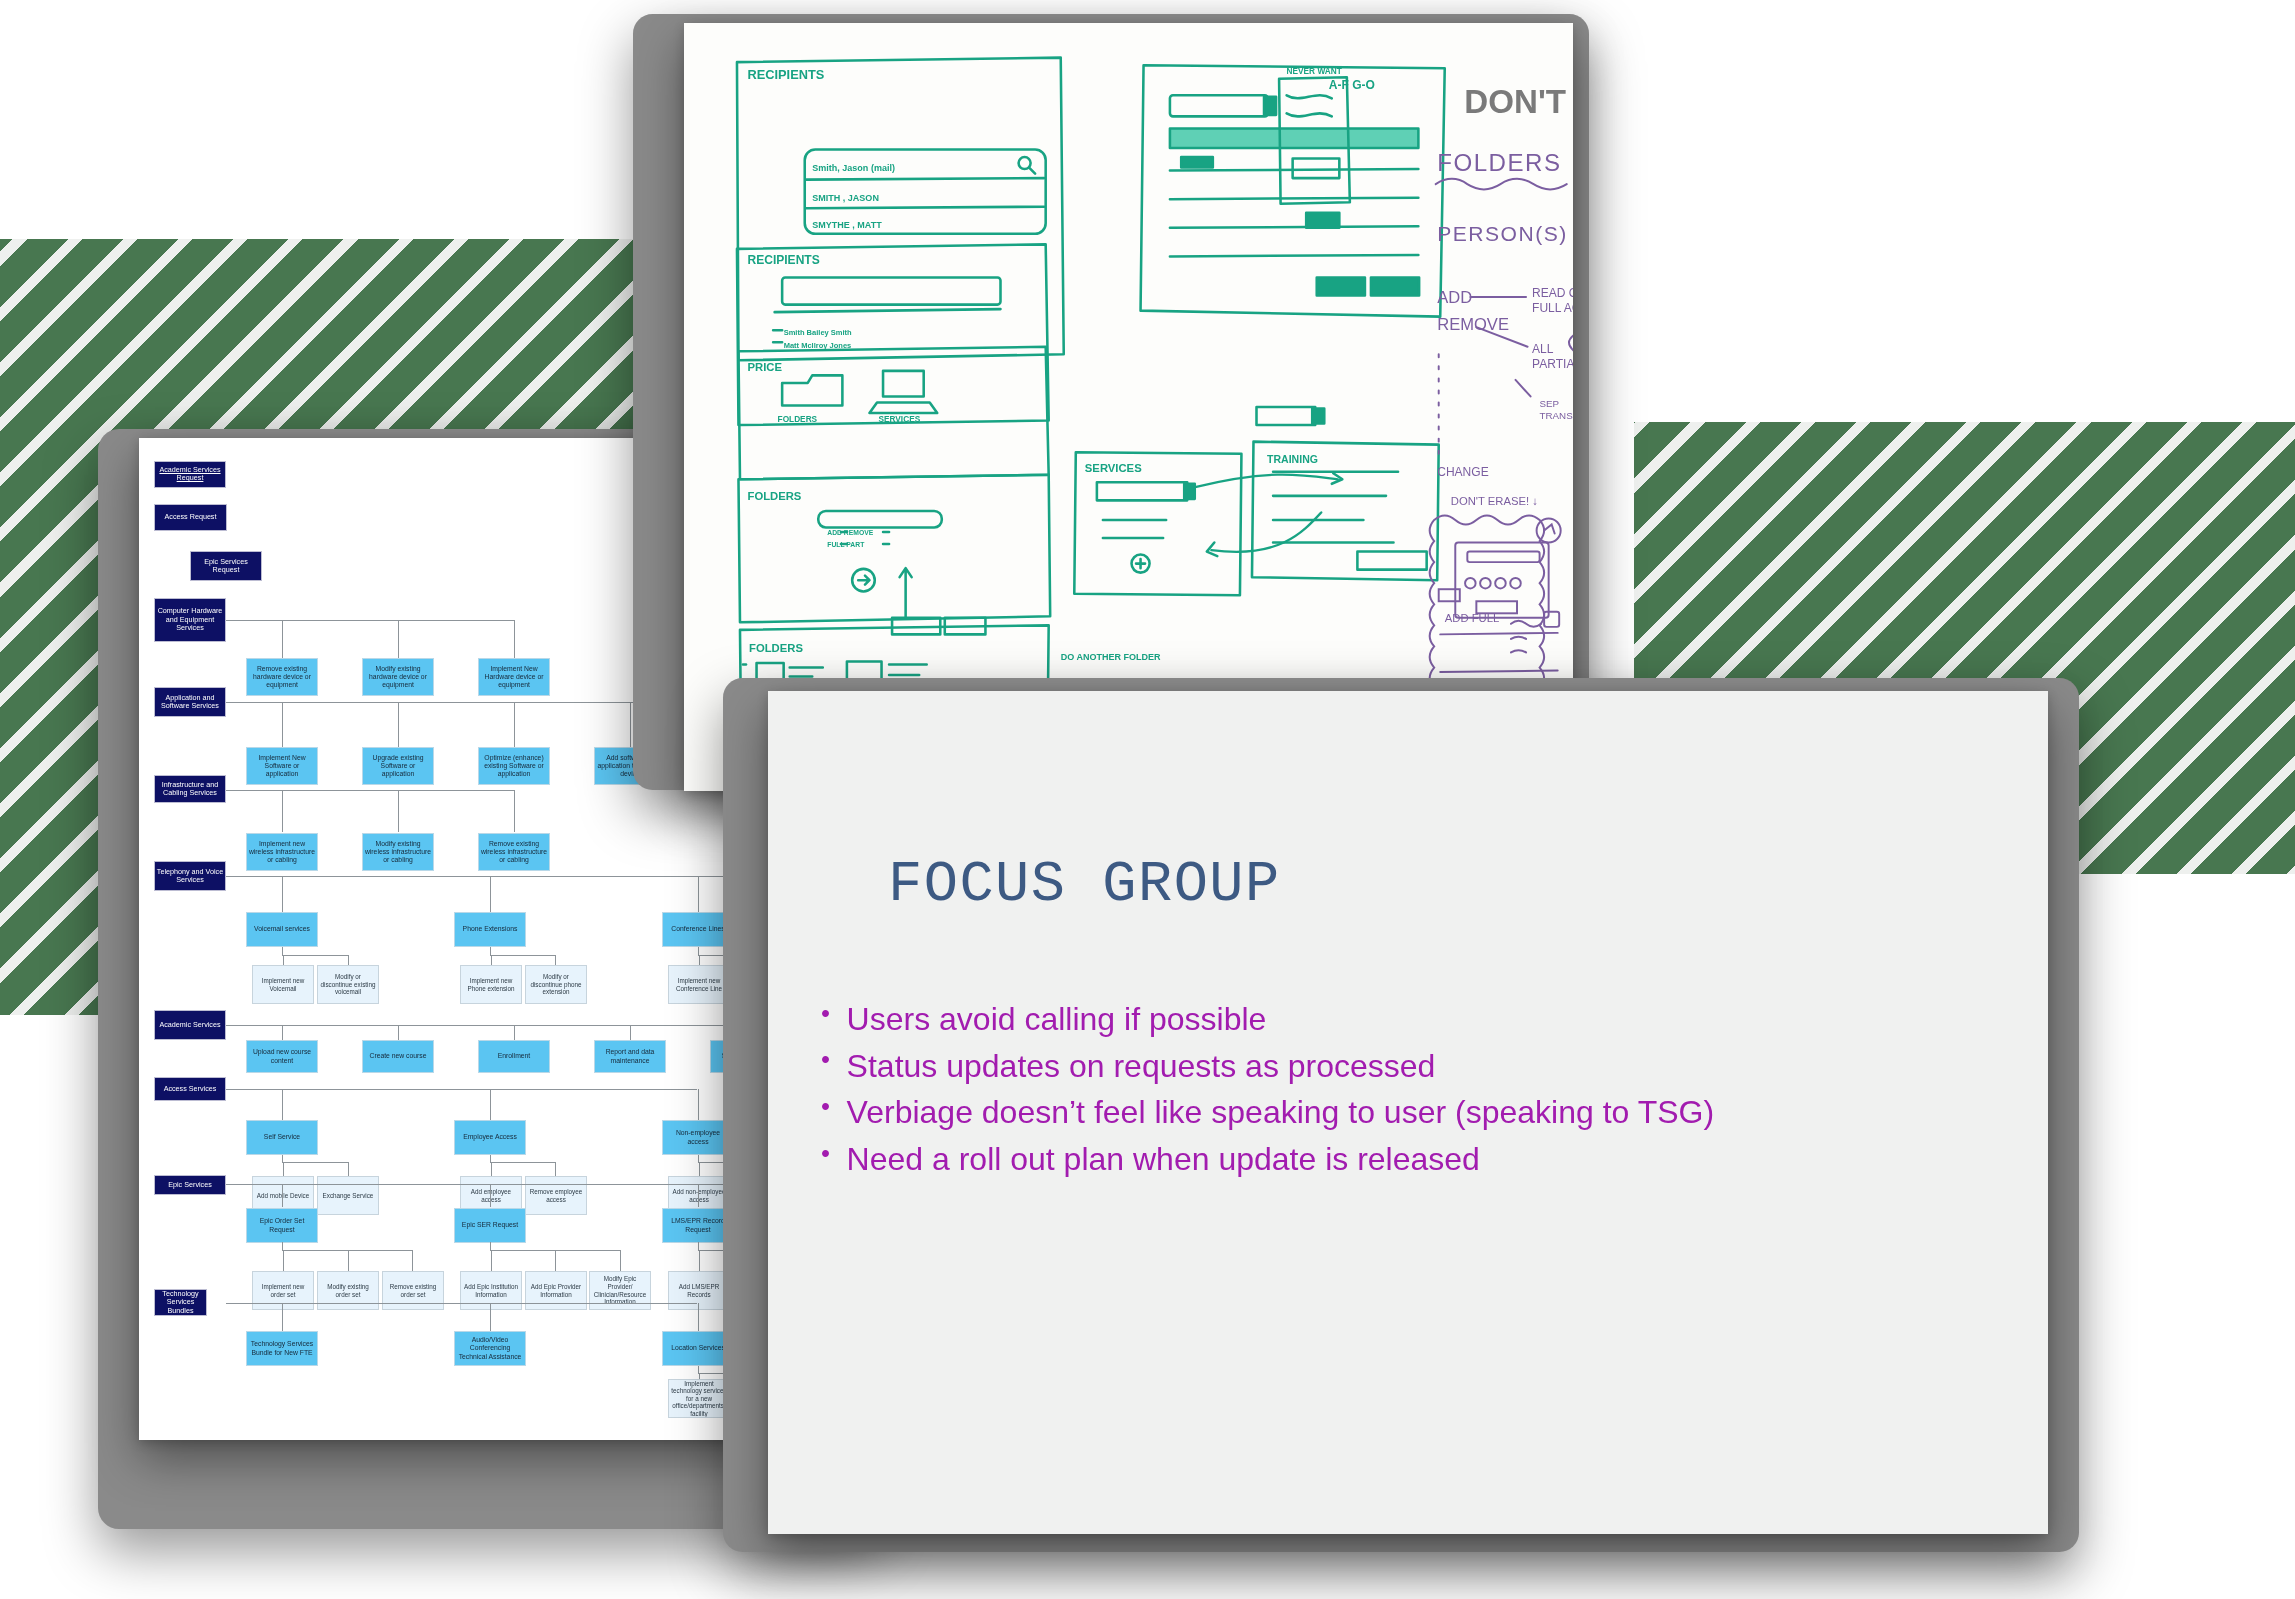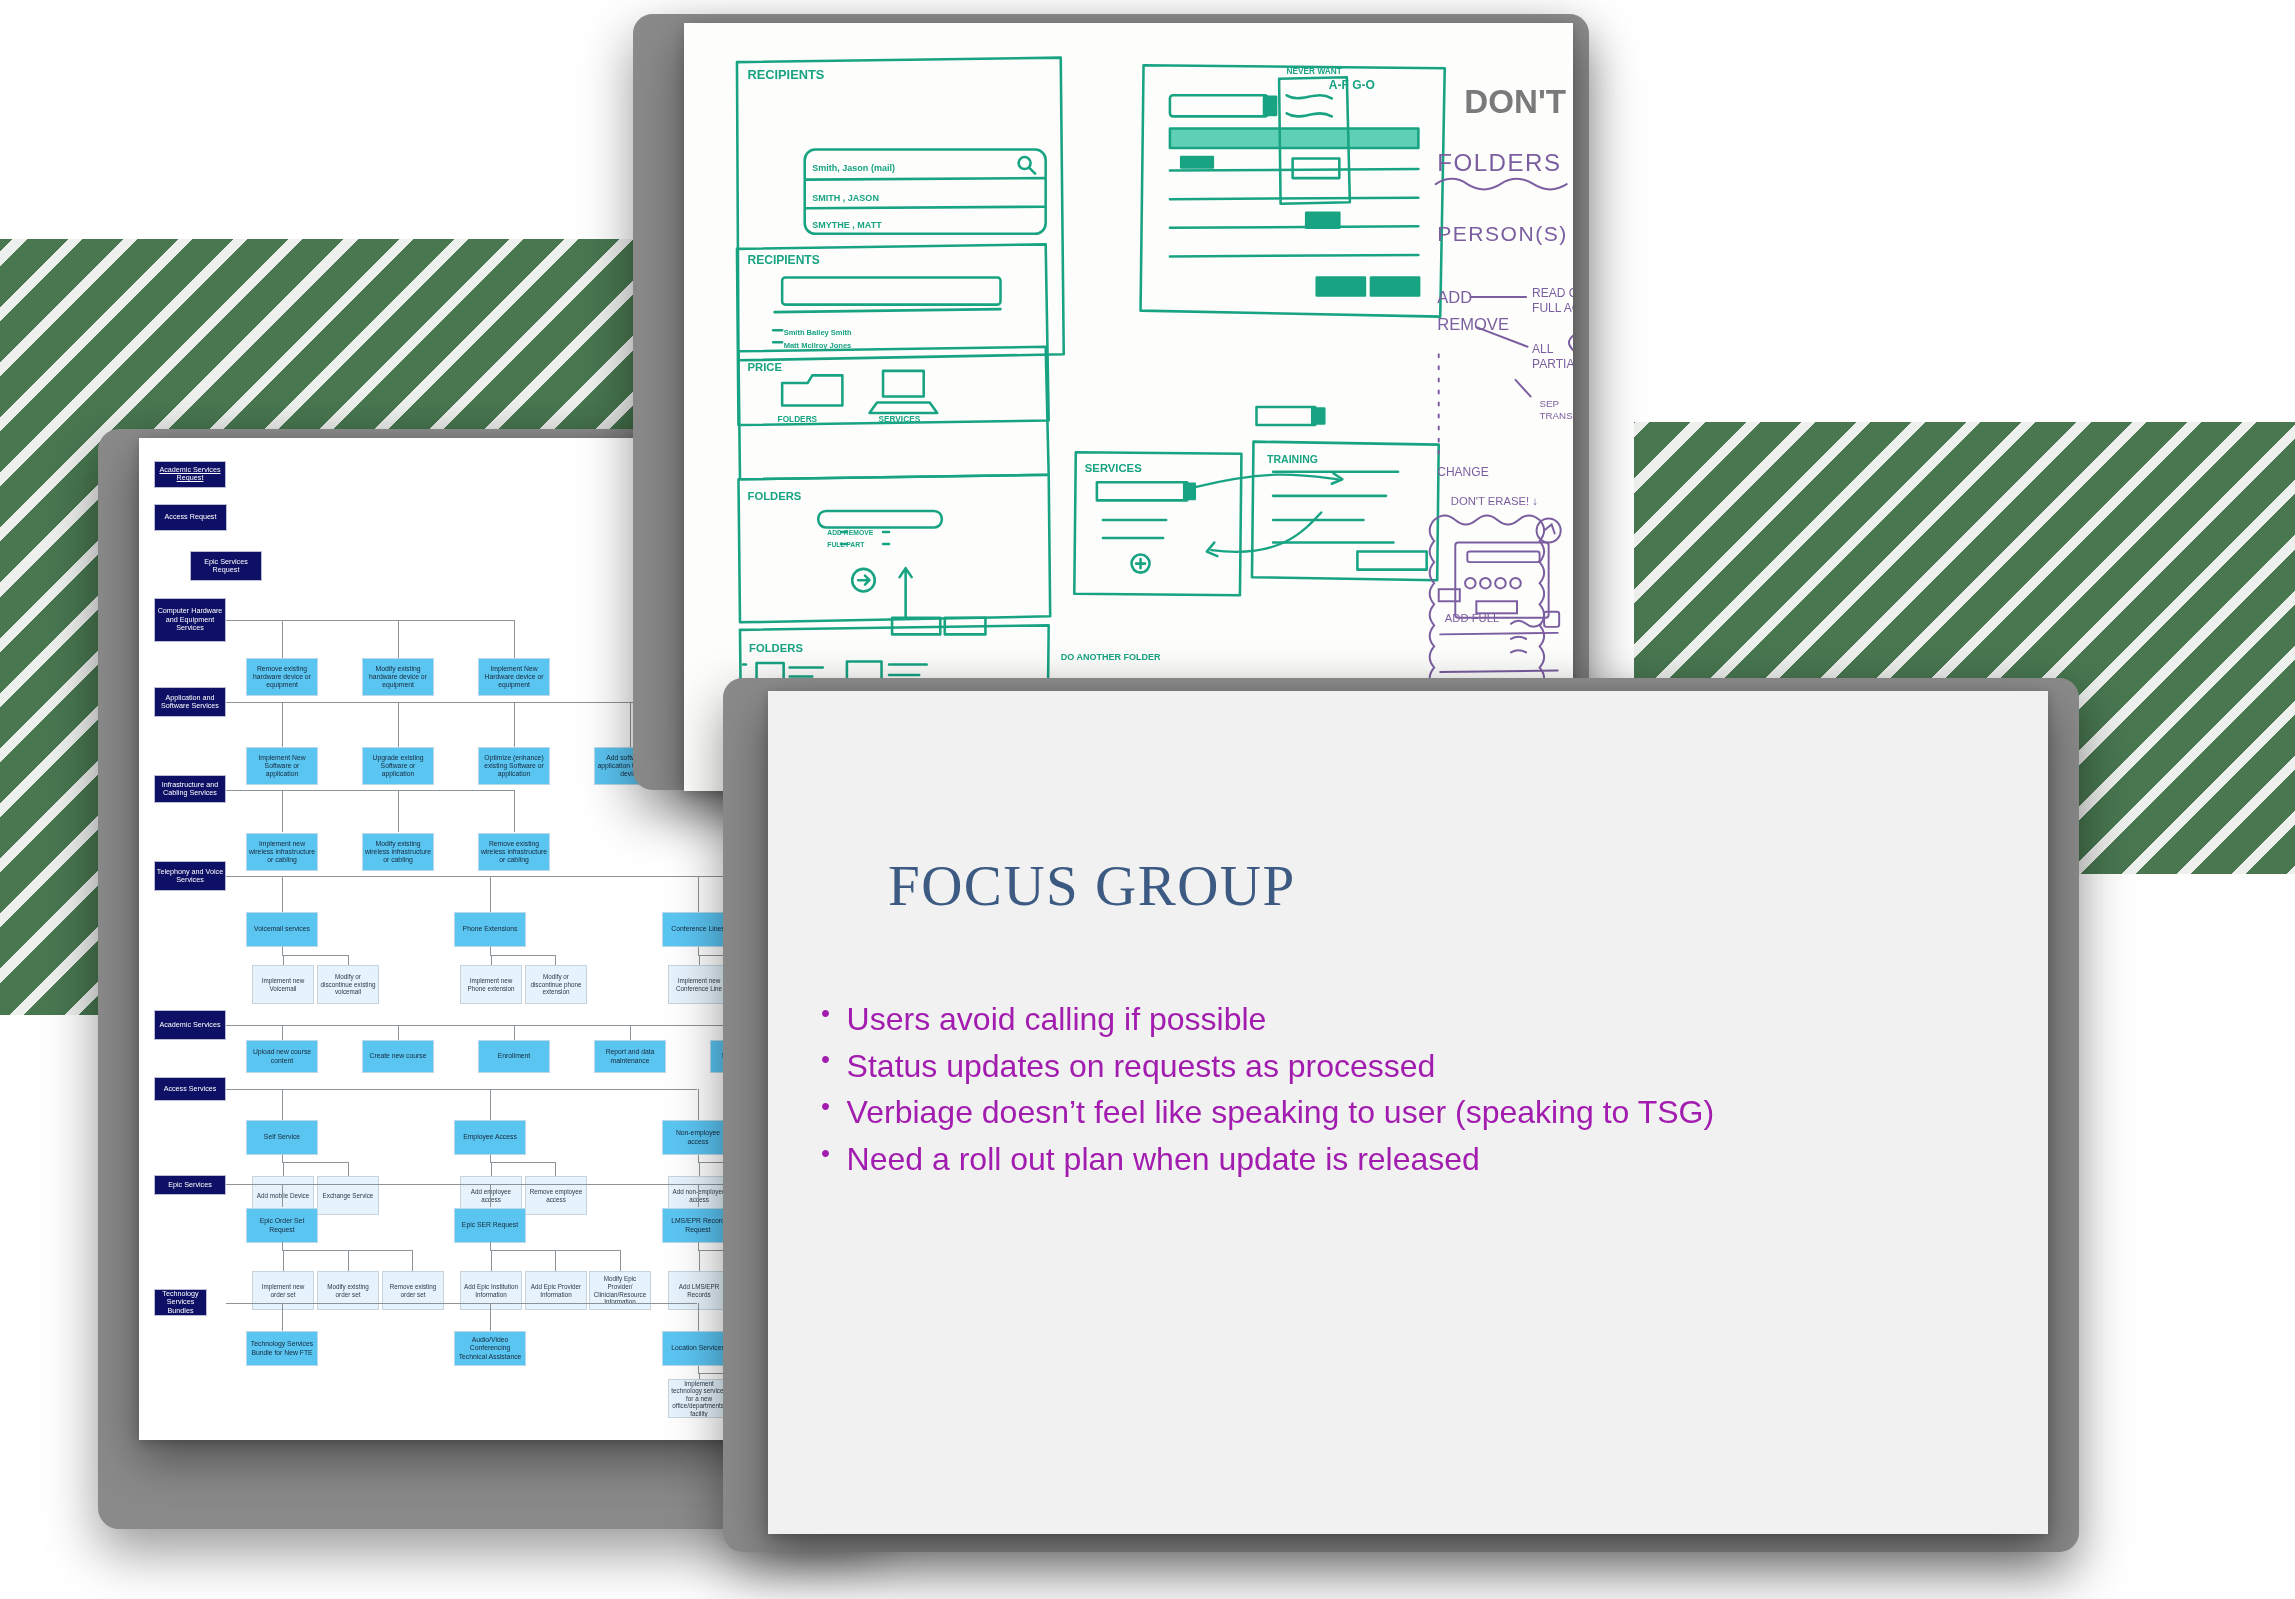--- a/index.html
+++ b/index.html
@@ -51,21 +51,21 @@
   
   #fg-frame{ left:723px; top:678px; width:1356px; height:874px; border-radius:19.6px;}
   #fg-card{
     left:768px; top:691px; width:1280px; height:843px;
     background:#f0f1f0;
   }
   #fg-title{
     position:absolute; left:120px; top:162px;
     font-size:57px; letter-spacing:1.5px; color:#3d5a83;
     font-weight:400; white-space:nowrap;
-    font-family:Liberation Serif, serif;
+    font-family:Liberation Mono, monospace;
   }
   #fg-bullets{
     position:absolute; left:53px; top:305px; width:1205px;
     list-style:none; margin:0; padding:0;
   }
   #fg-bullets li{
     font-size:32px; color:#a21caf; line-height:1.46;
     padding-left:25.6px; position:relative; white-space:nowrap;
     font-family:"Liberation Sans",sans-serif;
   }

